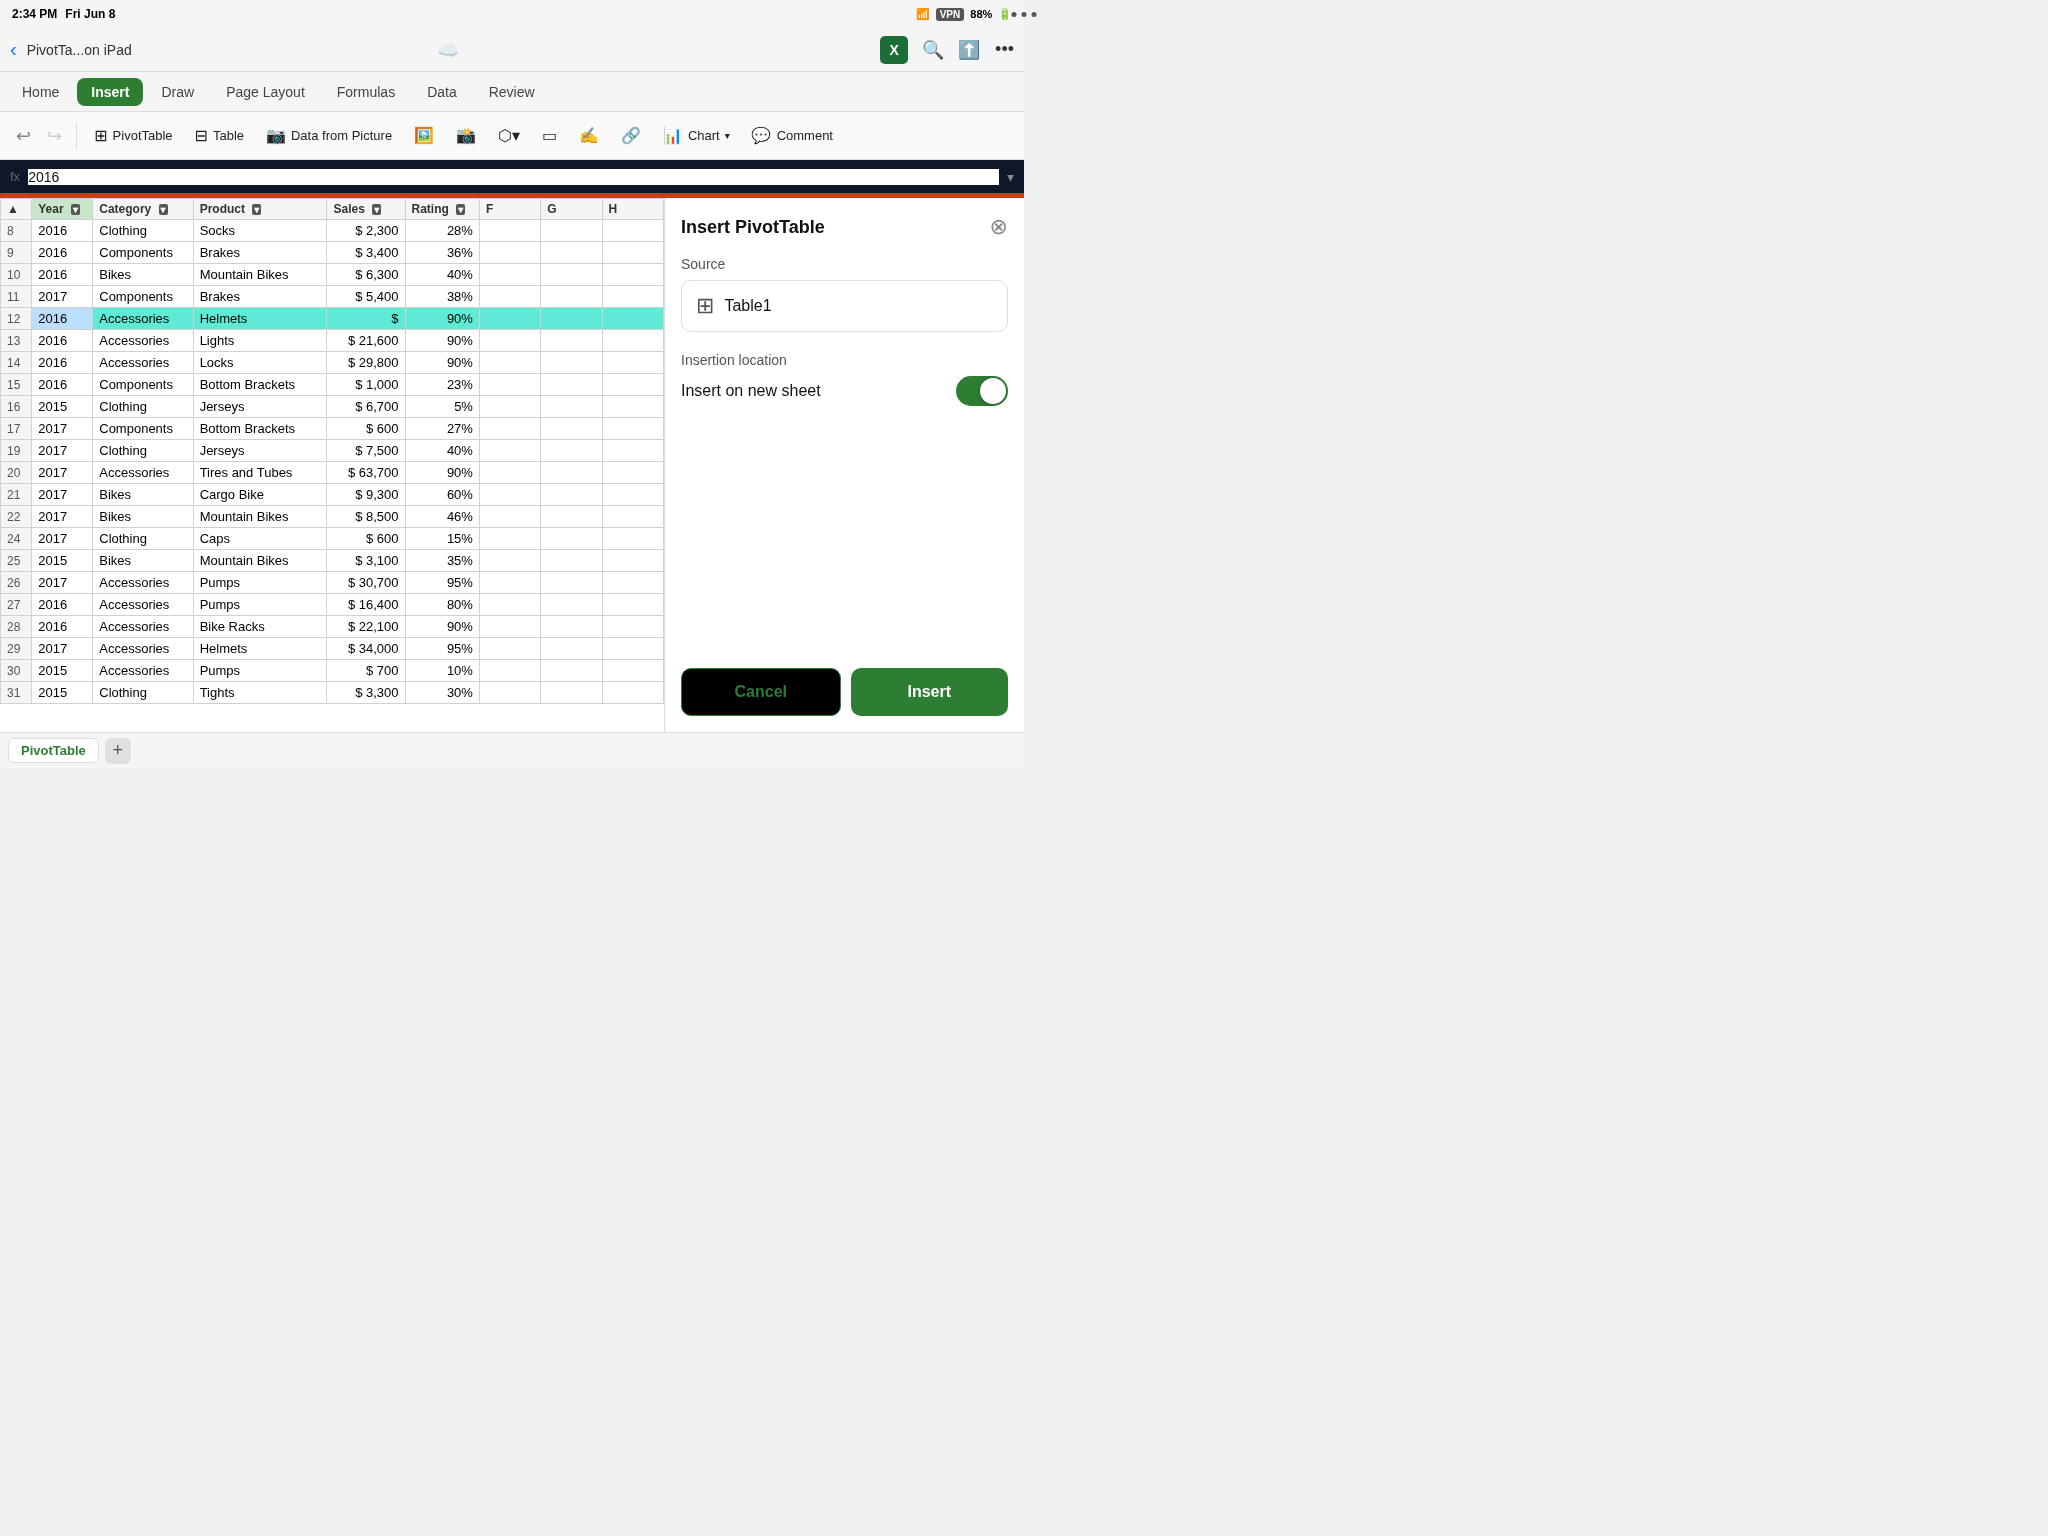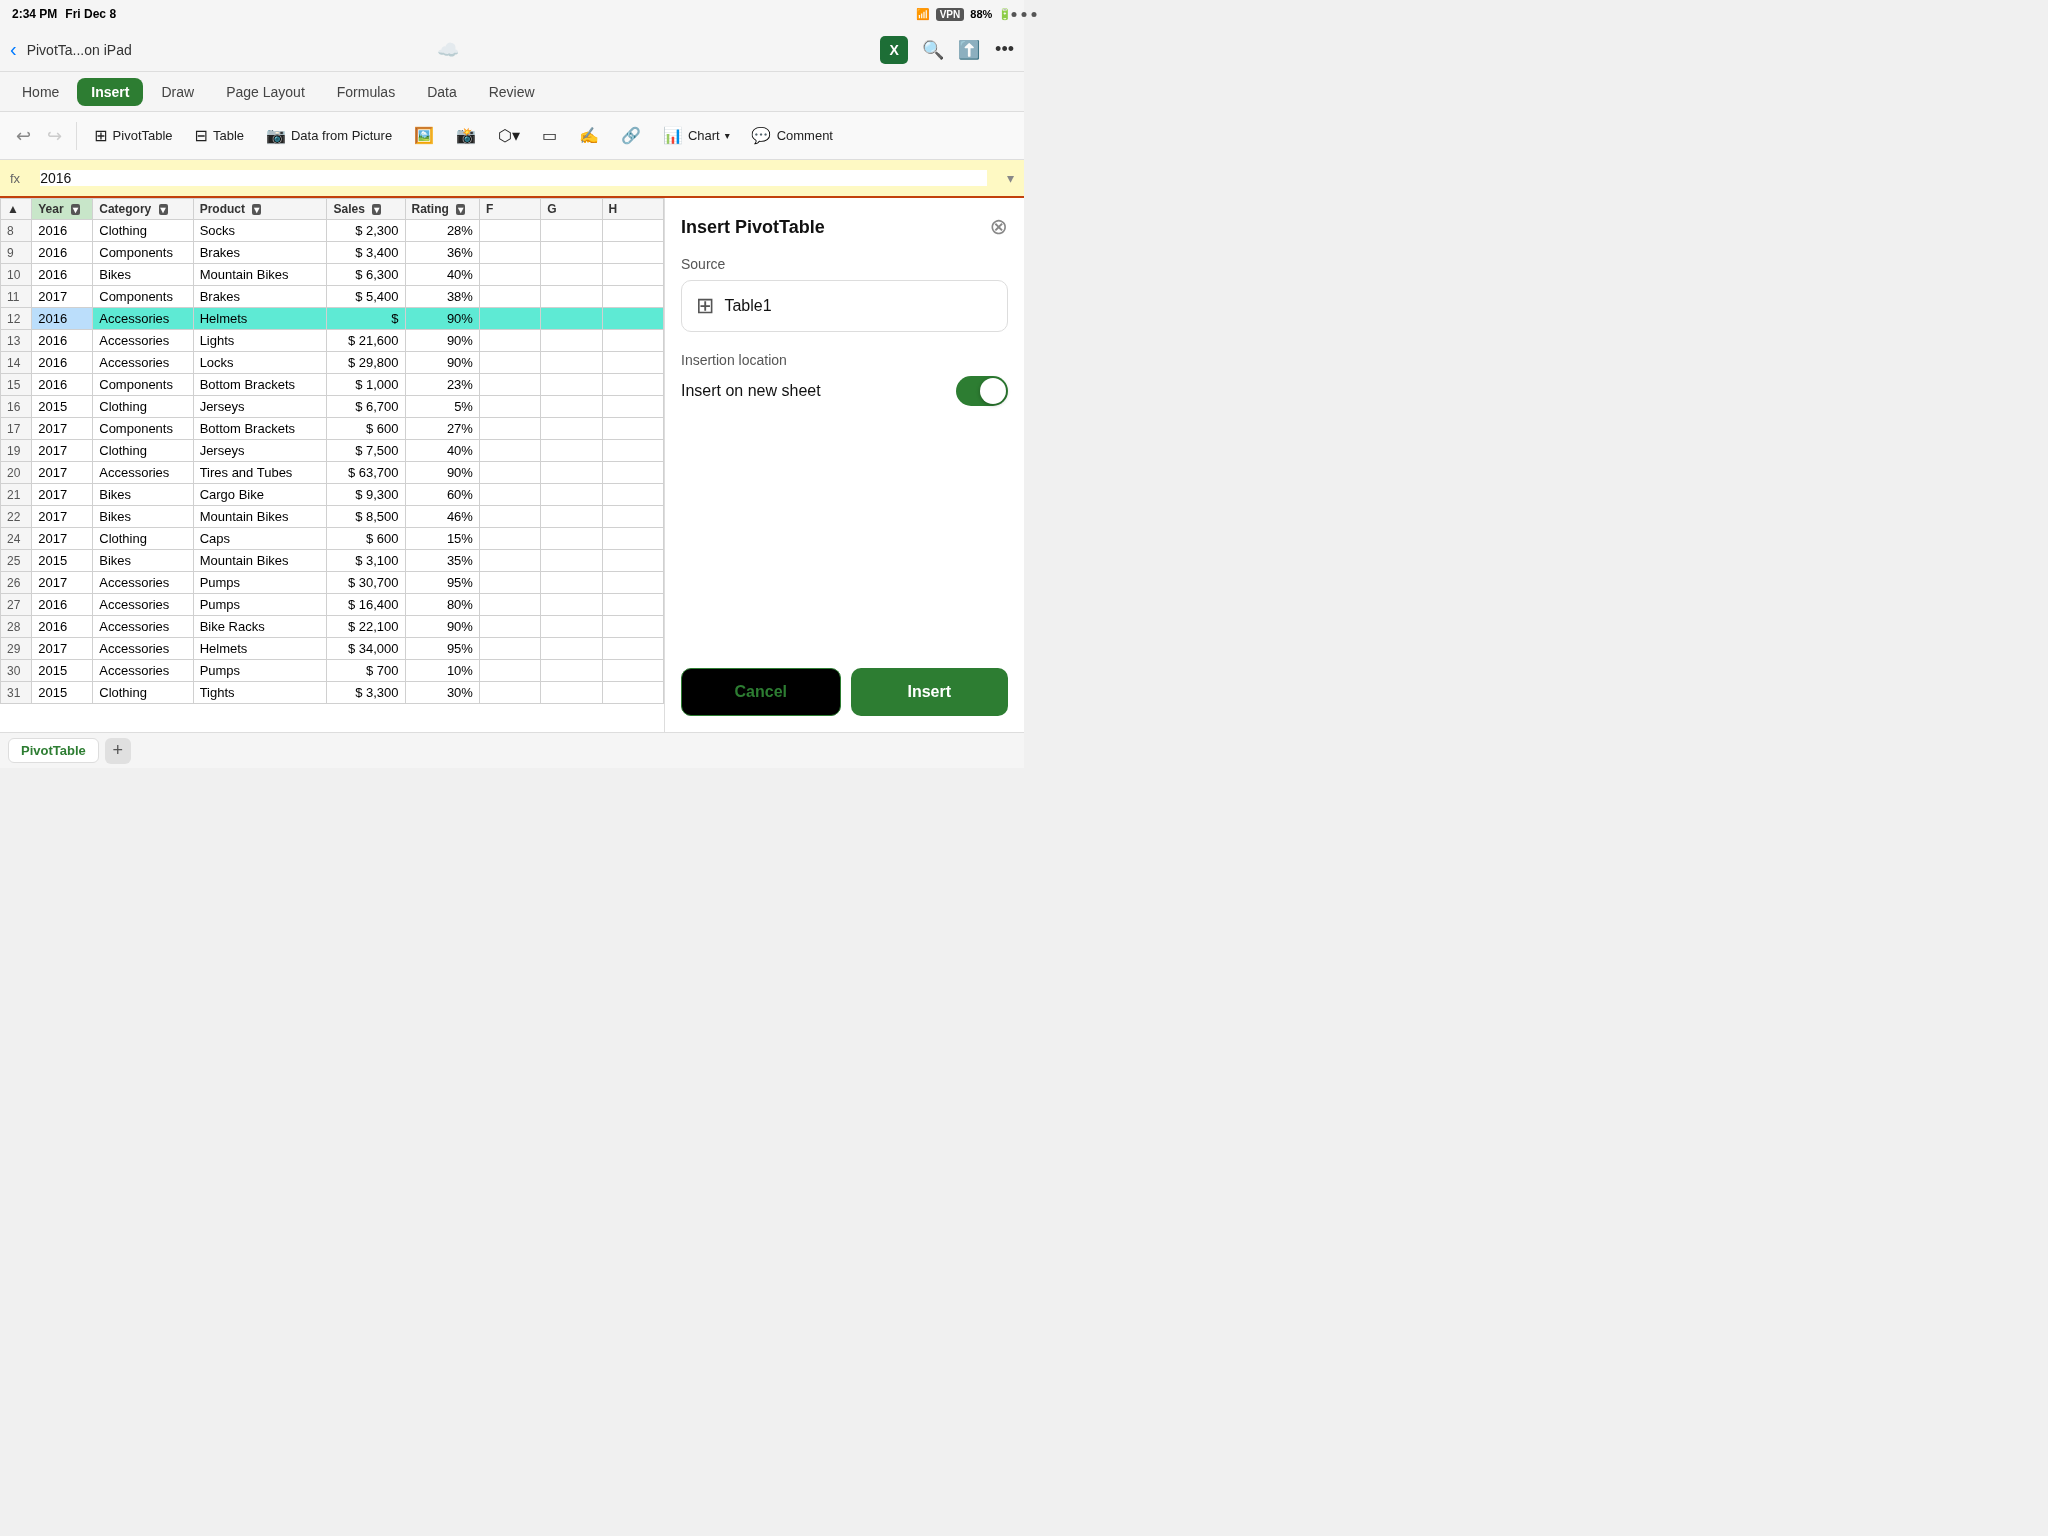--- a/index.html
+++ b/index.html
@@ -41,22 +41,22 @@
     .toolbar-btn {
       display: flex; align-items: center; gap: 5px;
       padding: 5px 8px; border-radius: 6px; font-size: 13px; cursor: pointer;
       color: #222; border: 1px solid transparent;
     }
     .toolbar-btn .tb-icon { font-size: 16px; }
     .toolbar-separator { width: 1px; height: 28px; background: #ddd; margin: 0 4px; }
 
     
     .formula-bar {
-      display: flex; align-items: center; background: #fef9c3;
-      padding: 4px 10px; height: 38px; border-bottom: 2px solid #c2410c; gap: 20px;
+      display: flex; align-items: center; background: #0f172a;
+      padding: 4px 10px; height: 38px; border-bottom: 5px solid #c2410c; gap: 8px;
     }
     .formula-label { font-size: 13px; color: #666; }
     .formula-input { flex: 1; font-size: 14px; color: #111; border: none; outline: none; }
     .formula-chevron { font-size: 14px; color: #888; cursor: pointer; }
 
     
     .main-area { display: flex; height: calc(768px - 28px - 44px - 40px - 48px - 38px - 36px); }
 
     
     .spreadsheet { flex: 1; overflow: hidden; background: white; }
@@ -144,21 +144,21 @@
 
     
     .spreadsheet-scroll { overflow-y: auto; height: 100%; }
   </style>
 </head>
 <body>
 
 <div class="status-bar">
   <div class="status-left">
     <span>2:34 PM</span>
-    <span>Fri Dec 8</span>
+    <span>Fri Jun 8</span>
   </div>
   <div style="position:absolute;left:50%;transform:translateX(-50%);display:flex;gap:5px;">
     <div class="dot"></div>
     <div class="dot"></div>
     <div class="dot"></div>
   </div>
   <div class="status-right">
     <span>📶</span>
     <span style="background:#555;color:white;padding:1px 4px;border-radius:3px;font-size:10px;">VPN</span>
     <span>88%</span>

